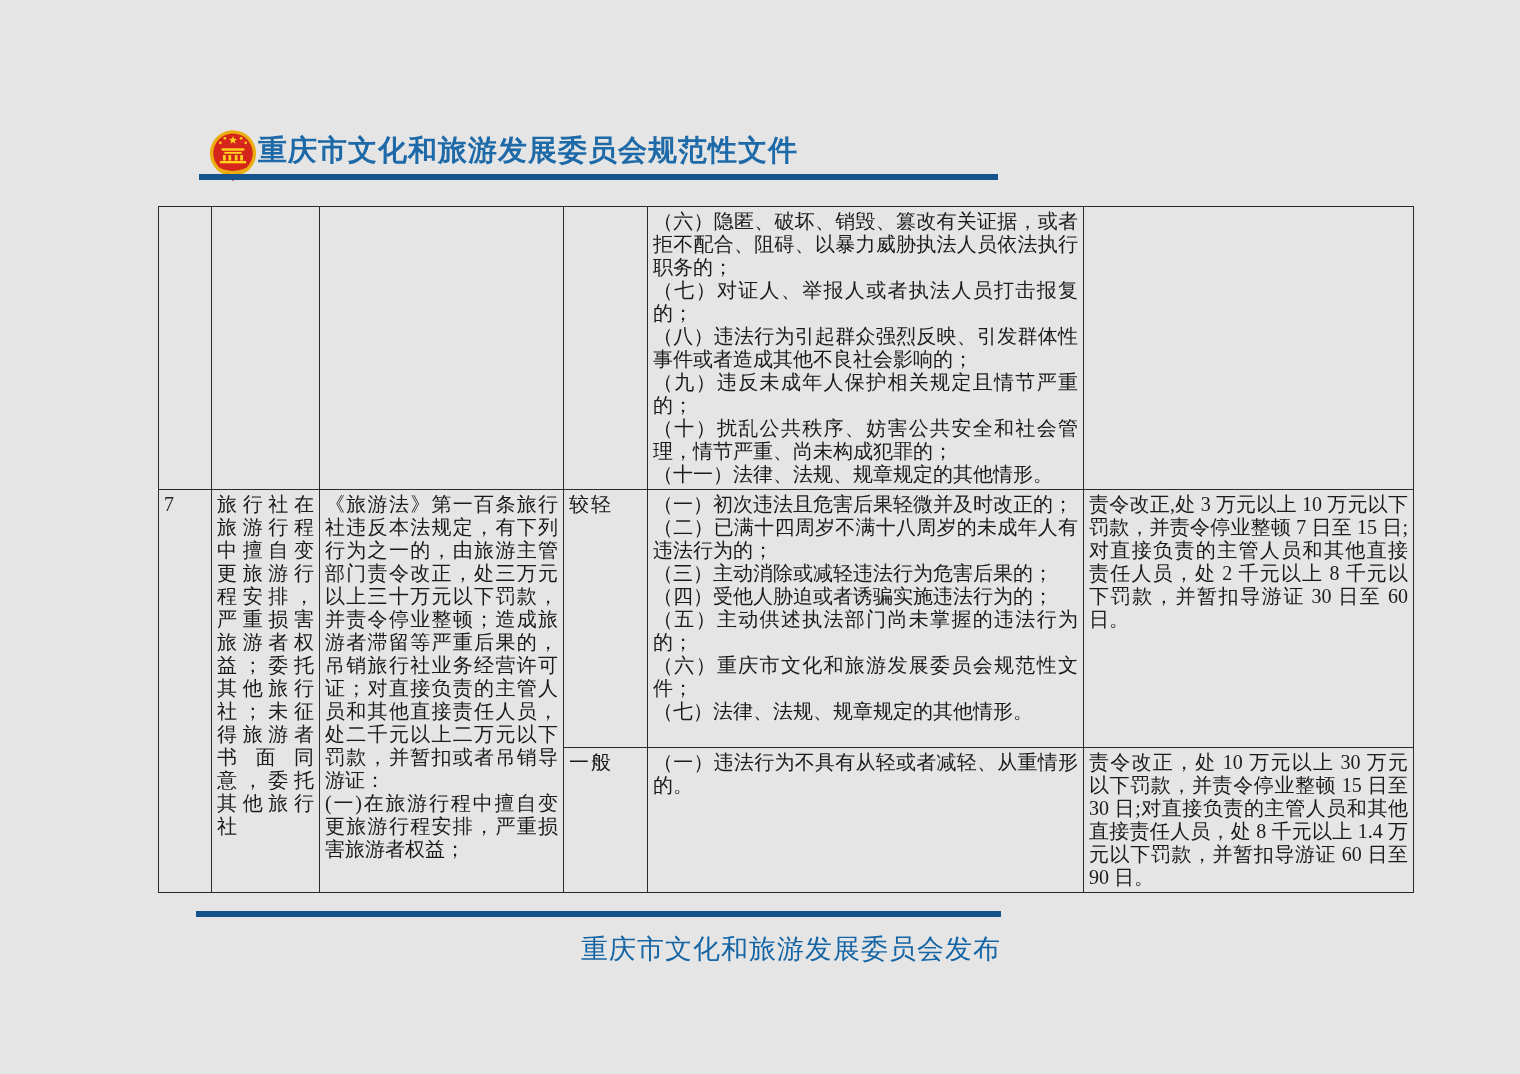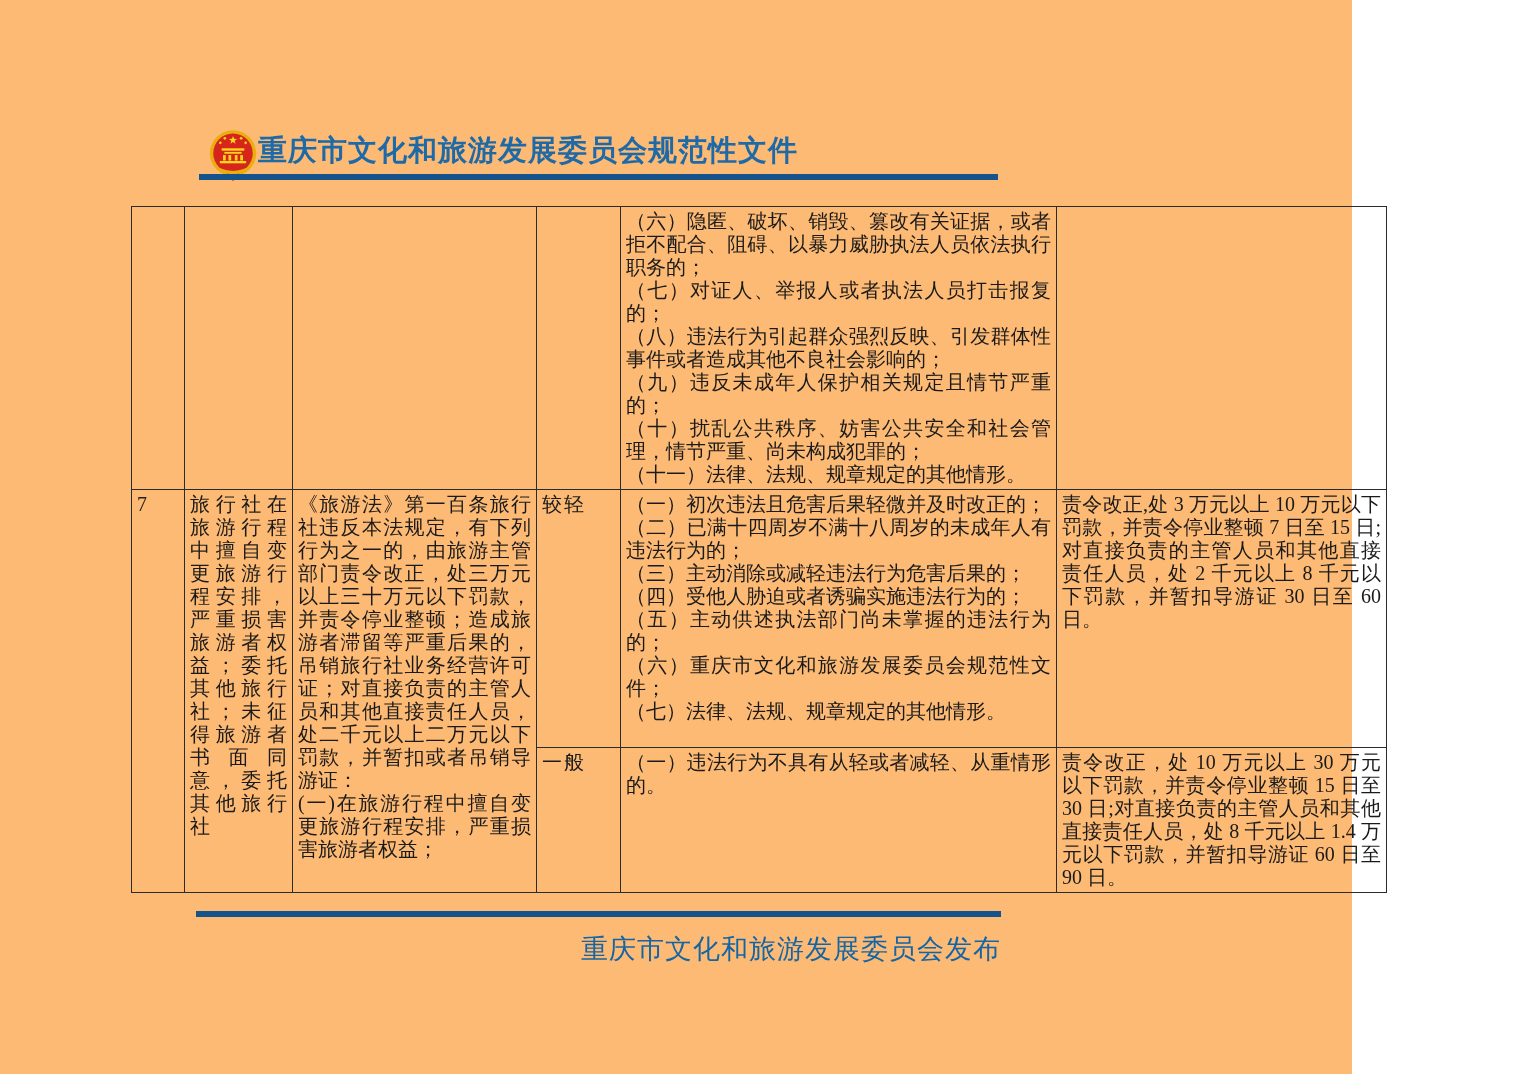--- a/index.html
+++ b/index.html
@@ -3,36 +3,36 @@
 <meta charset="utf-8">
 <style>
   html, body { margin: 0; padding: 0; }
   body {
     width: 1520px; height: 1074px;
     background: #ffffff;
     font-family: "Liberation Serif", "DejaVu Serif", serif;
     color: #1a1a1a;
     overflow: hidden;
   }
-  .page { position: relative; width: 1352px; height: 1074px; background: #fdba74; }
+  .page { position: relative; width: 1520px; height: 1074px; background: #e5e5e5; }
 
   
   .hdr-emblem { position: absolute; left: 209px; top: 129px; width: 48px; height: 54px; }
   .hdr-title {
     position: absolute; left: 258px; top: 131px;
     font-size: 29px; font-weight: bold; color: #1e6aa8;
     letter-spacing: 1px; white-space: nowrap;
   }
   .hdr-rule {
     position: absolute; left: 199px; top: 174px;
     width: 799px; height: 6px; background: #15538c;
   }
 
   
-  .tbl-wrap { position: absolute; left: 131px; top: 206px; }
+  .tbl-wrap { position: absolute; left: 158px; top: 206px; }
   table.doc {
     border-collapse: collapse; table-layout: fixed;
     width: 1255px; font-size: 20px; line-height: 23px;
   }
   table.doc td {
     border: 1px solid #2b2b2b;
     padding: 3px 5px;
     vertical-align: top;
     text-align: justify;
     text-justify: inter-ideograph;

